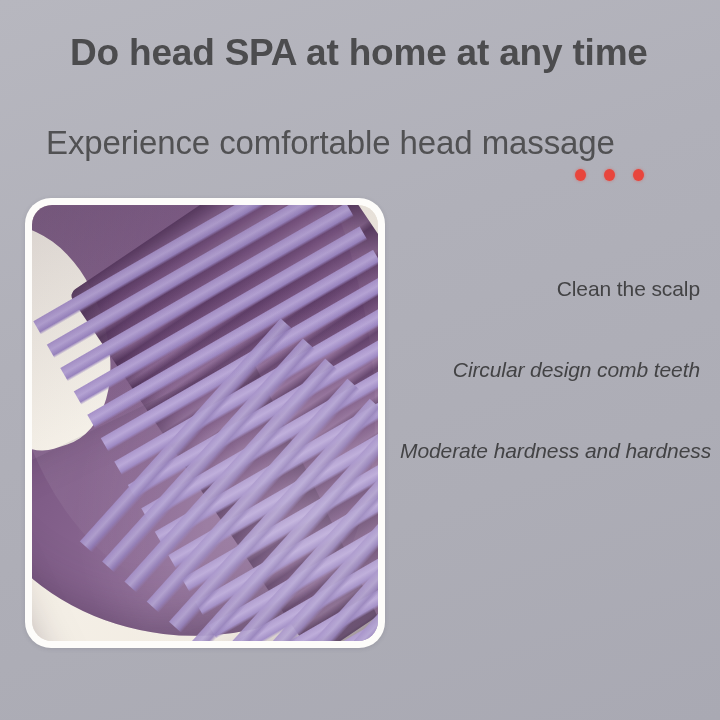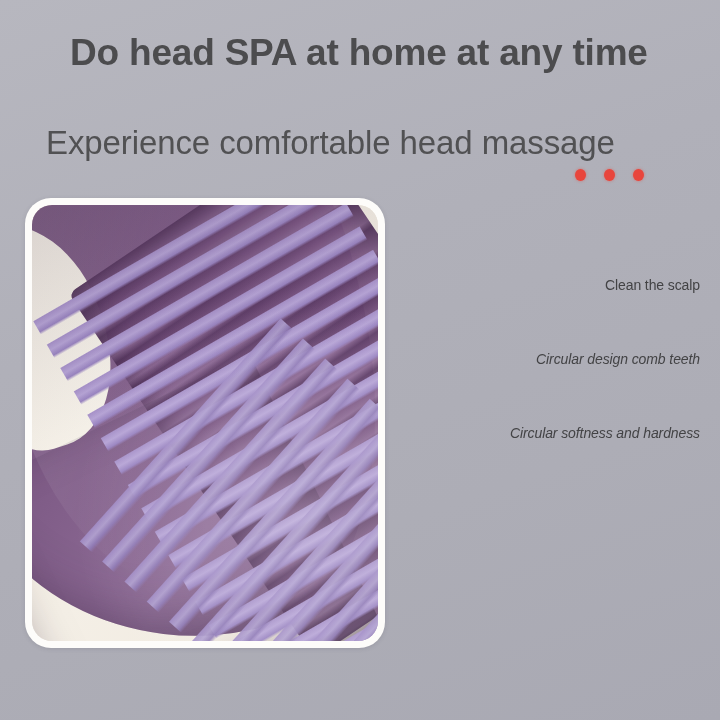--- a/index.html
+++ b/index.html
@@ -222,21 +222,21 @@
 
   
   .features {
     position: absolute;
     left: 400px;
     top: 278px;
     width: 300px;
     text-align: right;
   }
   .feature {
-    font-size: 14px;
+    font-size: 21px;
     color: #434345;
     line-height: 1;
     white-space: nowrap;
     letter-spacing: -0.1px;
   }
   .feature + .feature {
     margin-top: 60px;
     font-style: italic;
   }
 </style>
@@ -264,16 +264,16 @@
       <div class="slab"></div>
       <div class="bristles"></div>
       <div class="bristles-2"></div>
       <div class="photo-shade"></div>
     </div>
   </div>
 
   <div class="features">
     <div class="feature">Clean the scalp</div>
     <div class="feature">Circular design comb teeth</div>
-    <div class="feature">Circular softness and hardness</div>
+    <div class="feature">Moderate hardness and hardness</div>
   </div>
 
 </div>
 
 </body></html>

